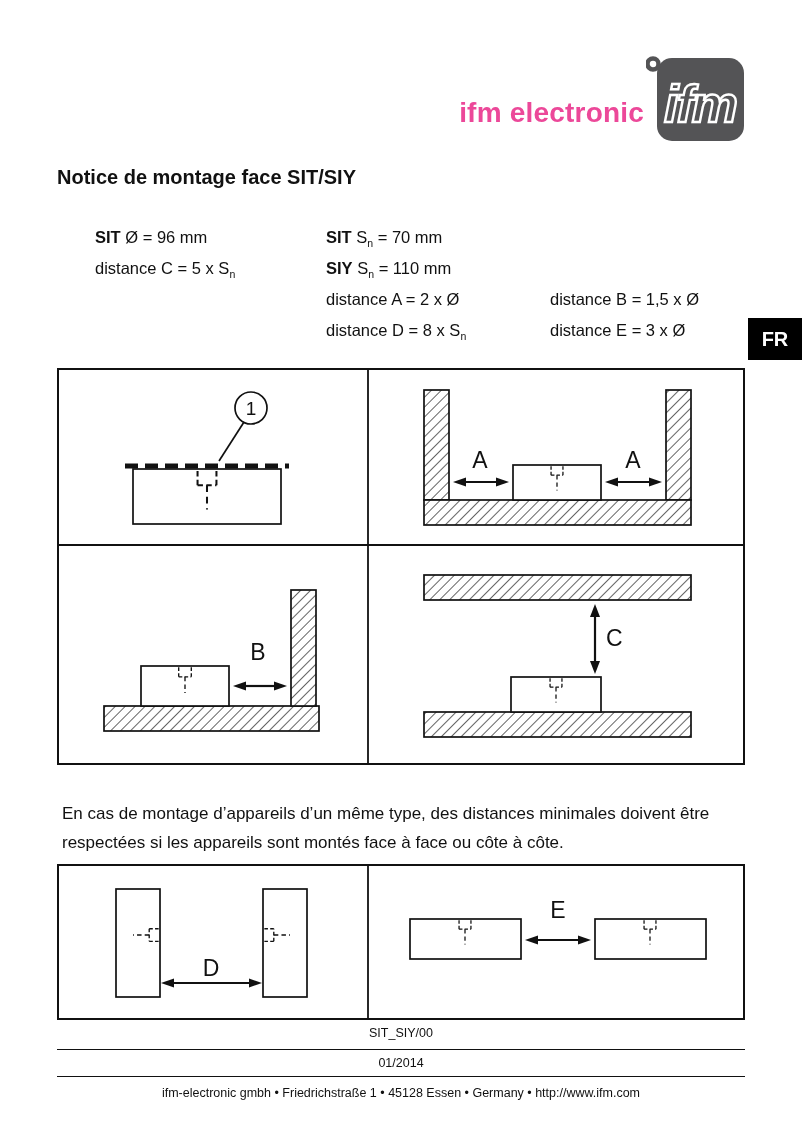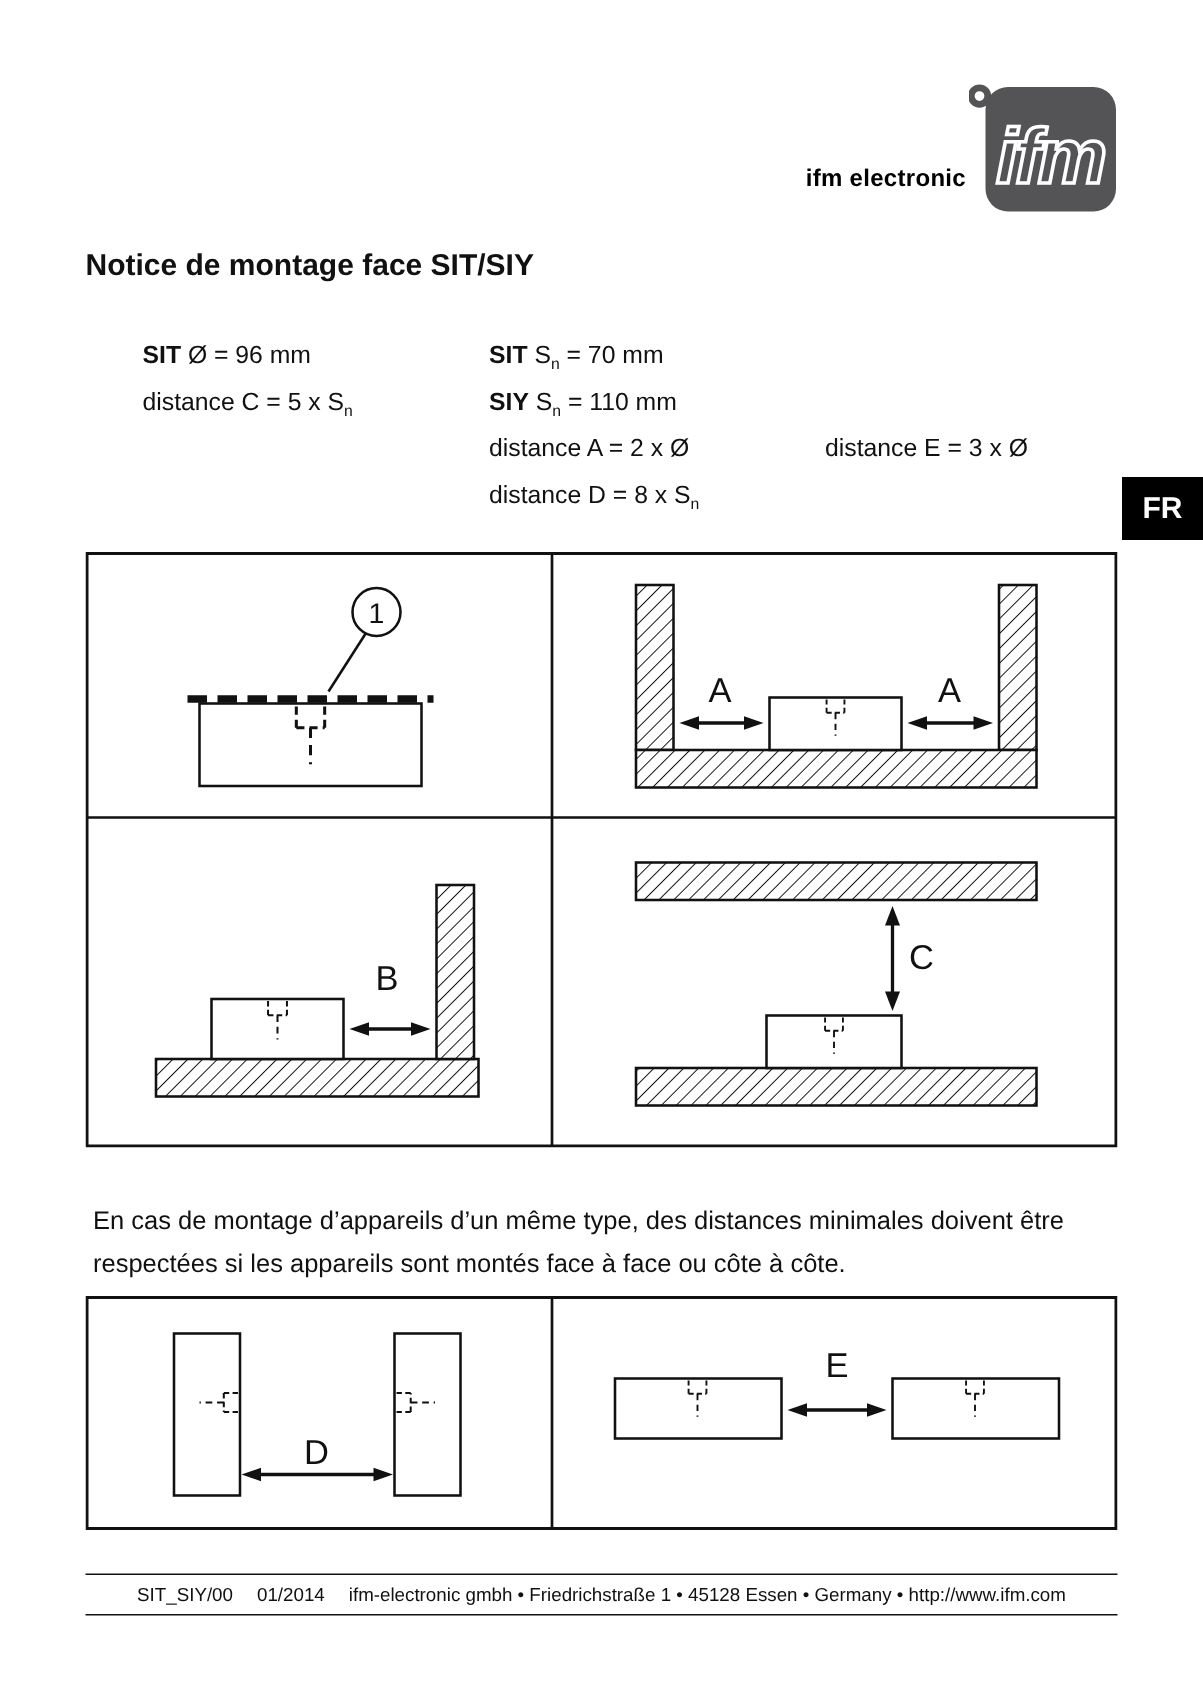--- a/index.html
+++ b/index.html
@@ -1,20 +1,20 @@
 <!DOCTYPE html>
 <html><head>
 <meta charset="utf-8">
 <style>
   html,body{margin:0;padding:0;}
   body{background:#fff;font-family:"Liberation Sans","DejaVu Sans",sans-serif;color:#111;}
   .page{position:relative;width:802px;height:1134px;background:#fff;overflow:hidden;}
 
   .brand{position:absolute;top:55px;right:56px;display:flex;align-items:flex-end;gap:2px;}
-  .wordmark{font-size:16px;font-weight:bold;color:#000000;padding-bottom:16px;letter-spacing:.2px;}
+  .wordmark{font-size:28px;font-weight:bold;color:#ec4899;padding-bottom:16px;letter-spacing:.2px;}
 
   .lang-tab{position:absolute;top:318px;right:0;width:54px;height:42px;background:#000;color:#ffffff;
             font-size:20px;font-weight:bold;display:flex;align-items:center;justify-content:center;}
 
   .title{position:absolute;top:166px;left:57px;font-size:20px;font-weight:bold;margin:0;}
 
   .specs{position:absolute;top:222px;left:57px;width:688px;height:130px;font-size:16.5px;margin-left:33px;}
   .spec-col{position:absolute;top:0;}
   .spec-col.c1{left:5px;}
   .spec-col.c2{left:236px;}
@@ -25,21 +25,21 @@
 
   .fig{position:absolute;left:57px;}
   .fig1{top:368px;}
   .fig2{top:864px;}
   .fig svg text{font-family:"Liberation Sans","DejaVu Sans",sans-serif;fill:#111;}
 
   .note{position:absolute;top:799px;left:62px;width:662px;font-size:17px;line-height:29px;margin:0;}
 
   .footer{position:absolute;top:1049px;left:57px;width:688px;height:26px;
           border-top:1.5px solid #111;border-bottom:1.5px solid #111;
-          display:flex;align-items:center;justify-content:center;gap:16px;font-size:12.5px;}
+          display:flex;align-items:center;justify-content:center;gap:16px;font-size:12.5px;flex-direction:column;}
 </style>
 </head>
 <body>
 
 <div class="page">
 
   <header class="brand">
     <span class="wordmark">ifm electronic</span>
     <svg width="100" height="90" viewBox="0 0 100 90">
       <rect x="11" y="3" width="87" height="83" rx="15" fill="#545456"></rect>
@@ -57,20 +57,21 @@
       <div class="spec-line"><b>SIT</b><span> Ø = 96 mm</span><sub></sub><span></span></div>
       <div class="spec-line"><b></b><span>distance C = 5 x S</span><sub>n</sub><span></span></div>
     </div>
     <div class="spec-col c2">
       <div class="spec-line"><b>SIT</b><span> S</span><sub>n</sub><span> = 70 mm</span></div>
       <div class="spec-line"><b>SIY</b><span> S</span><sub>n</sub><span> = 110 mm</span></div>
       <div class="spec-line"><b></b><span>distance A = 2 x Ø</span><sub></sub><span></span></div>
       <div class="spec-line"><b></b><span>distance D = 8 x S</span><sub>n</sub><span></span></div>
     </div>
     <div class="spec-col c3">
+      <div class="spec-line"><b></b><span>distance B = 1,5 x Ø</span><sub></sub><span></span></div>
       <div class="spec-line"><b></b><span>distance E = 3 x Ø</span><sub></sub><span></span></div>
     </div>
   </section>
 
   <figure class="fig fig1" style="margin:0;">
     <svg width="688" height="397" viewBox="0 0 688 397">
       <defs>
         <pattern id="hatch1" patternUnits="userSpaceOnUse" width="7" height="7" patternTransform="rotate(45)">
           <rect width="7" height="7" fill="#fff"></rect>
           <line x1="0" y1="0" x2="0" y2="7" stroke="#111" stroke-width="1.3"></line>

